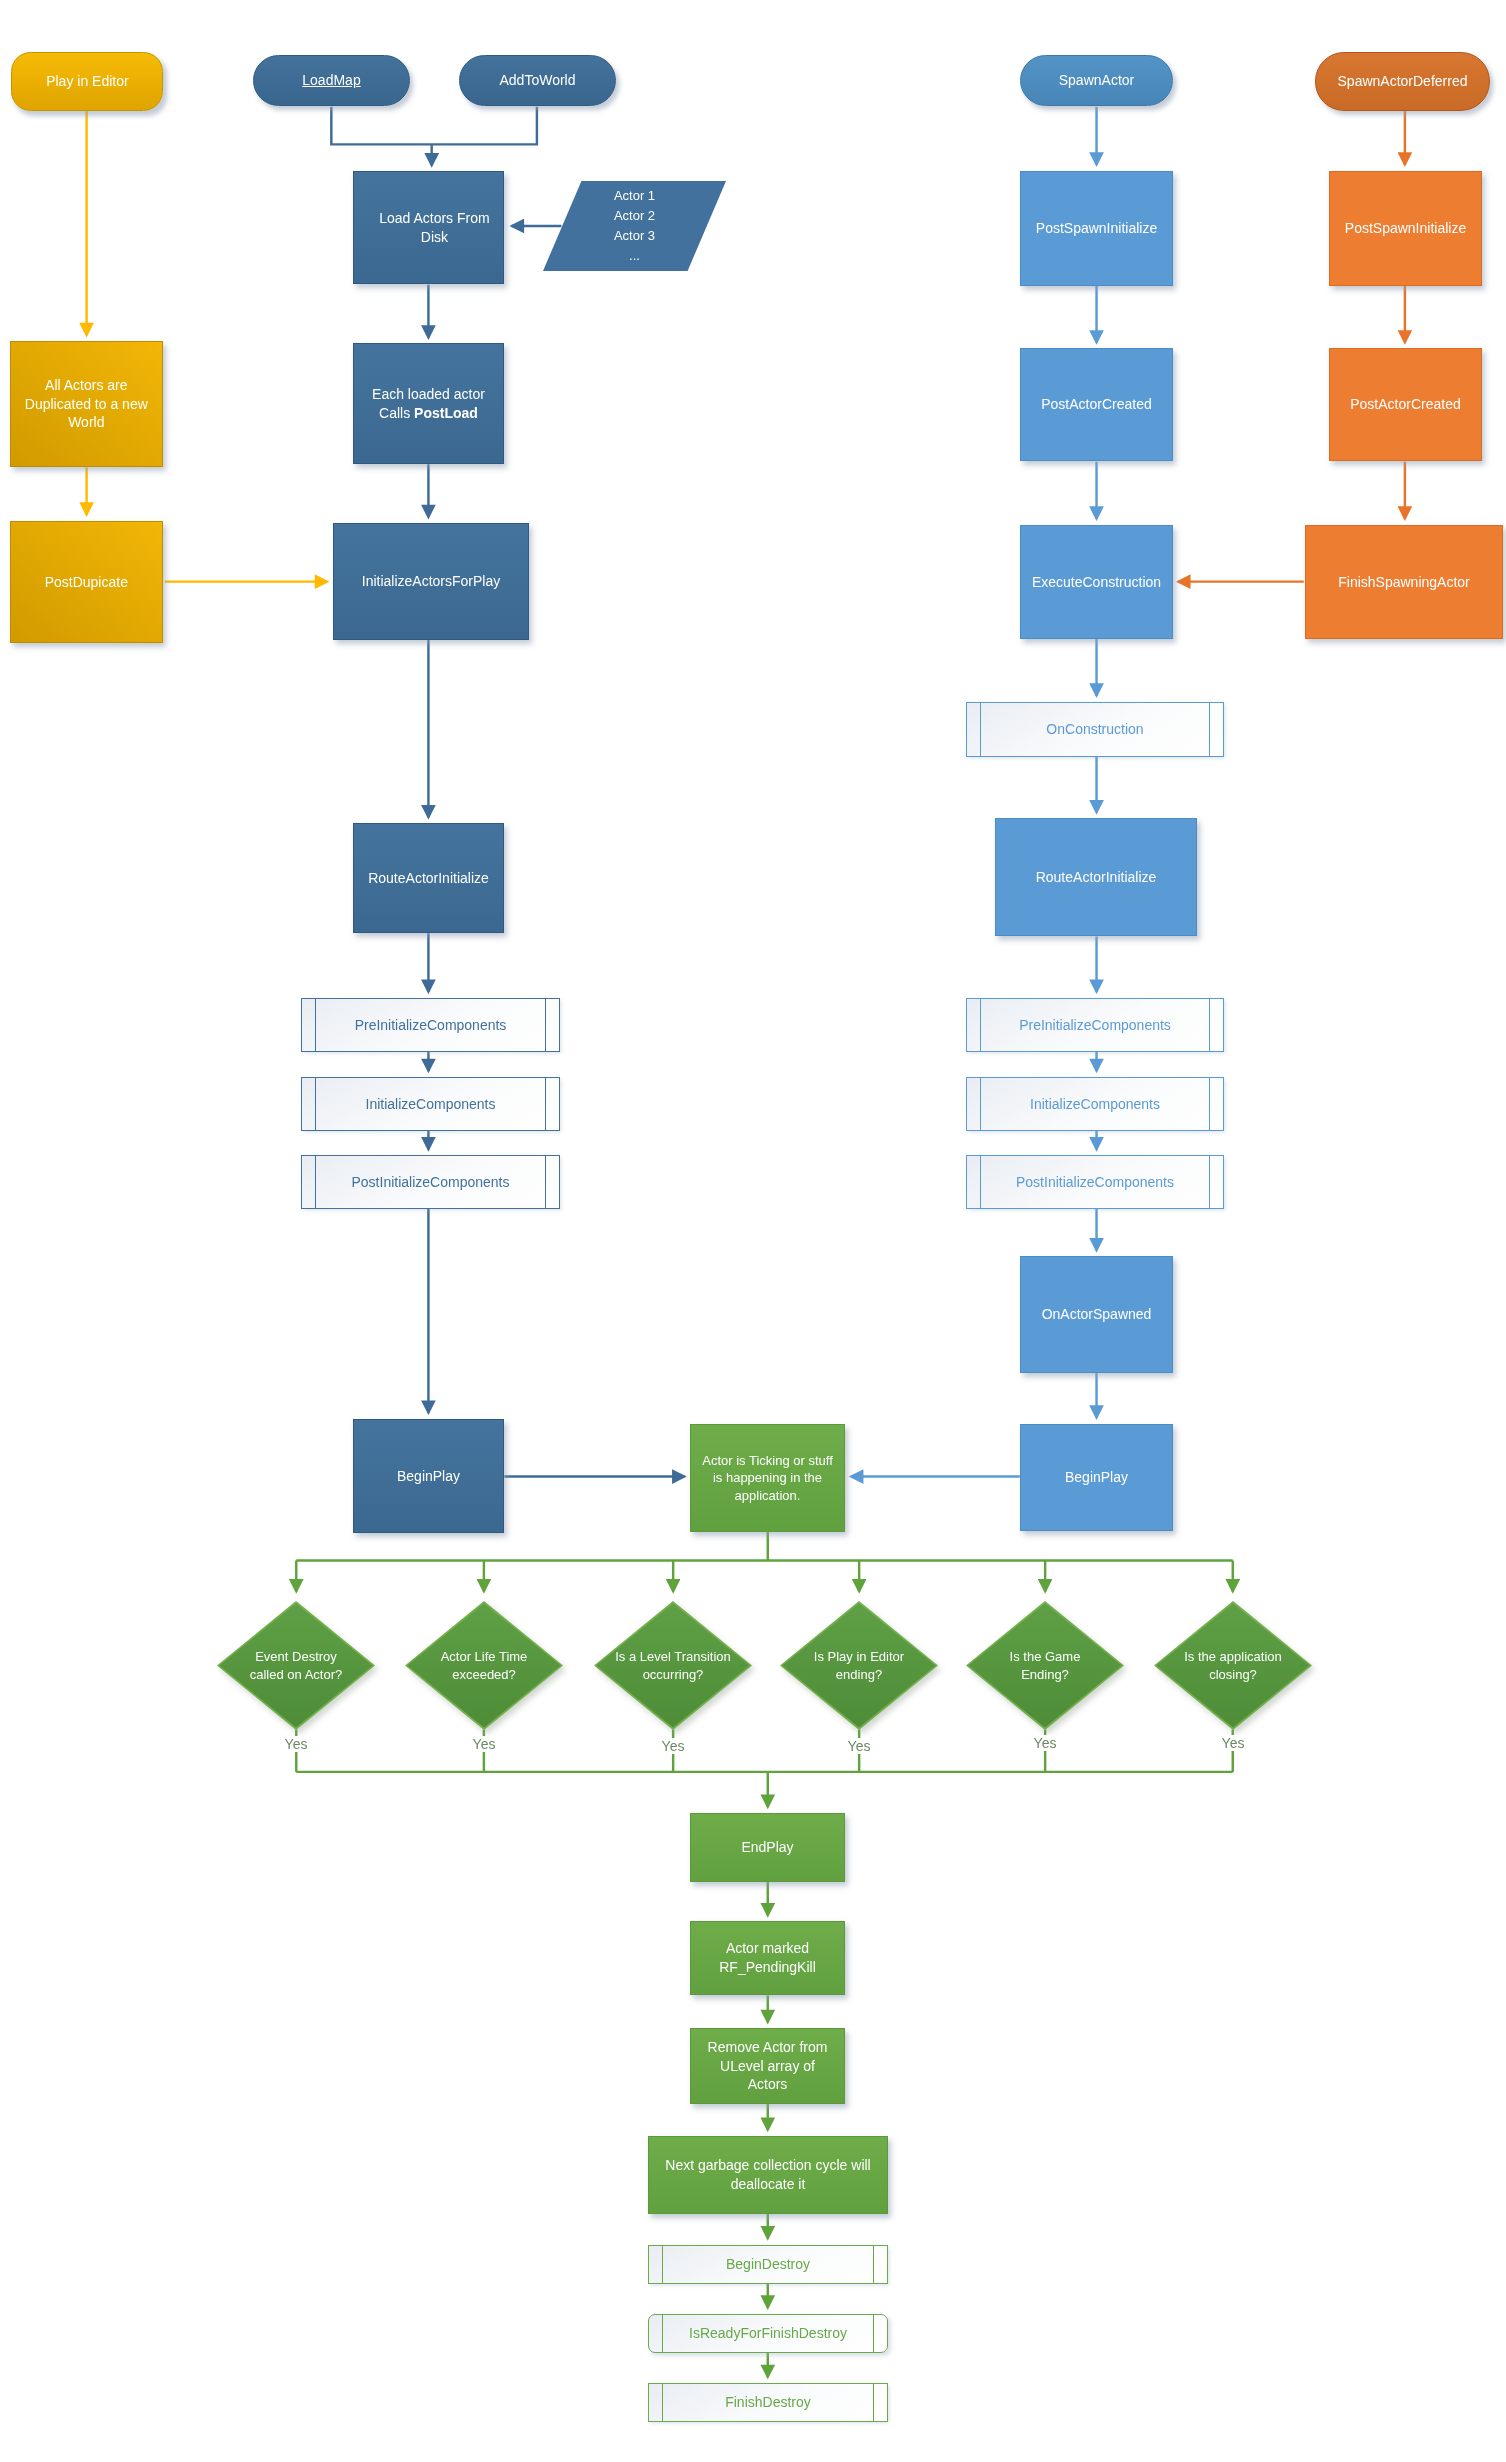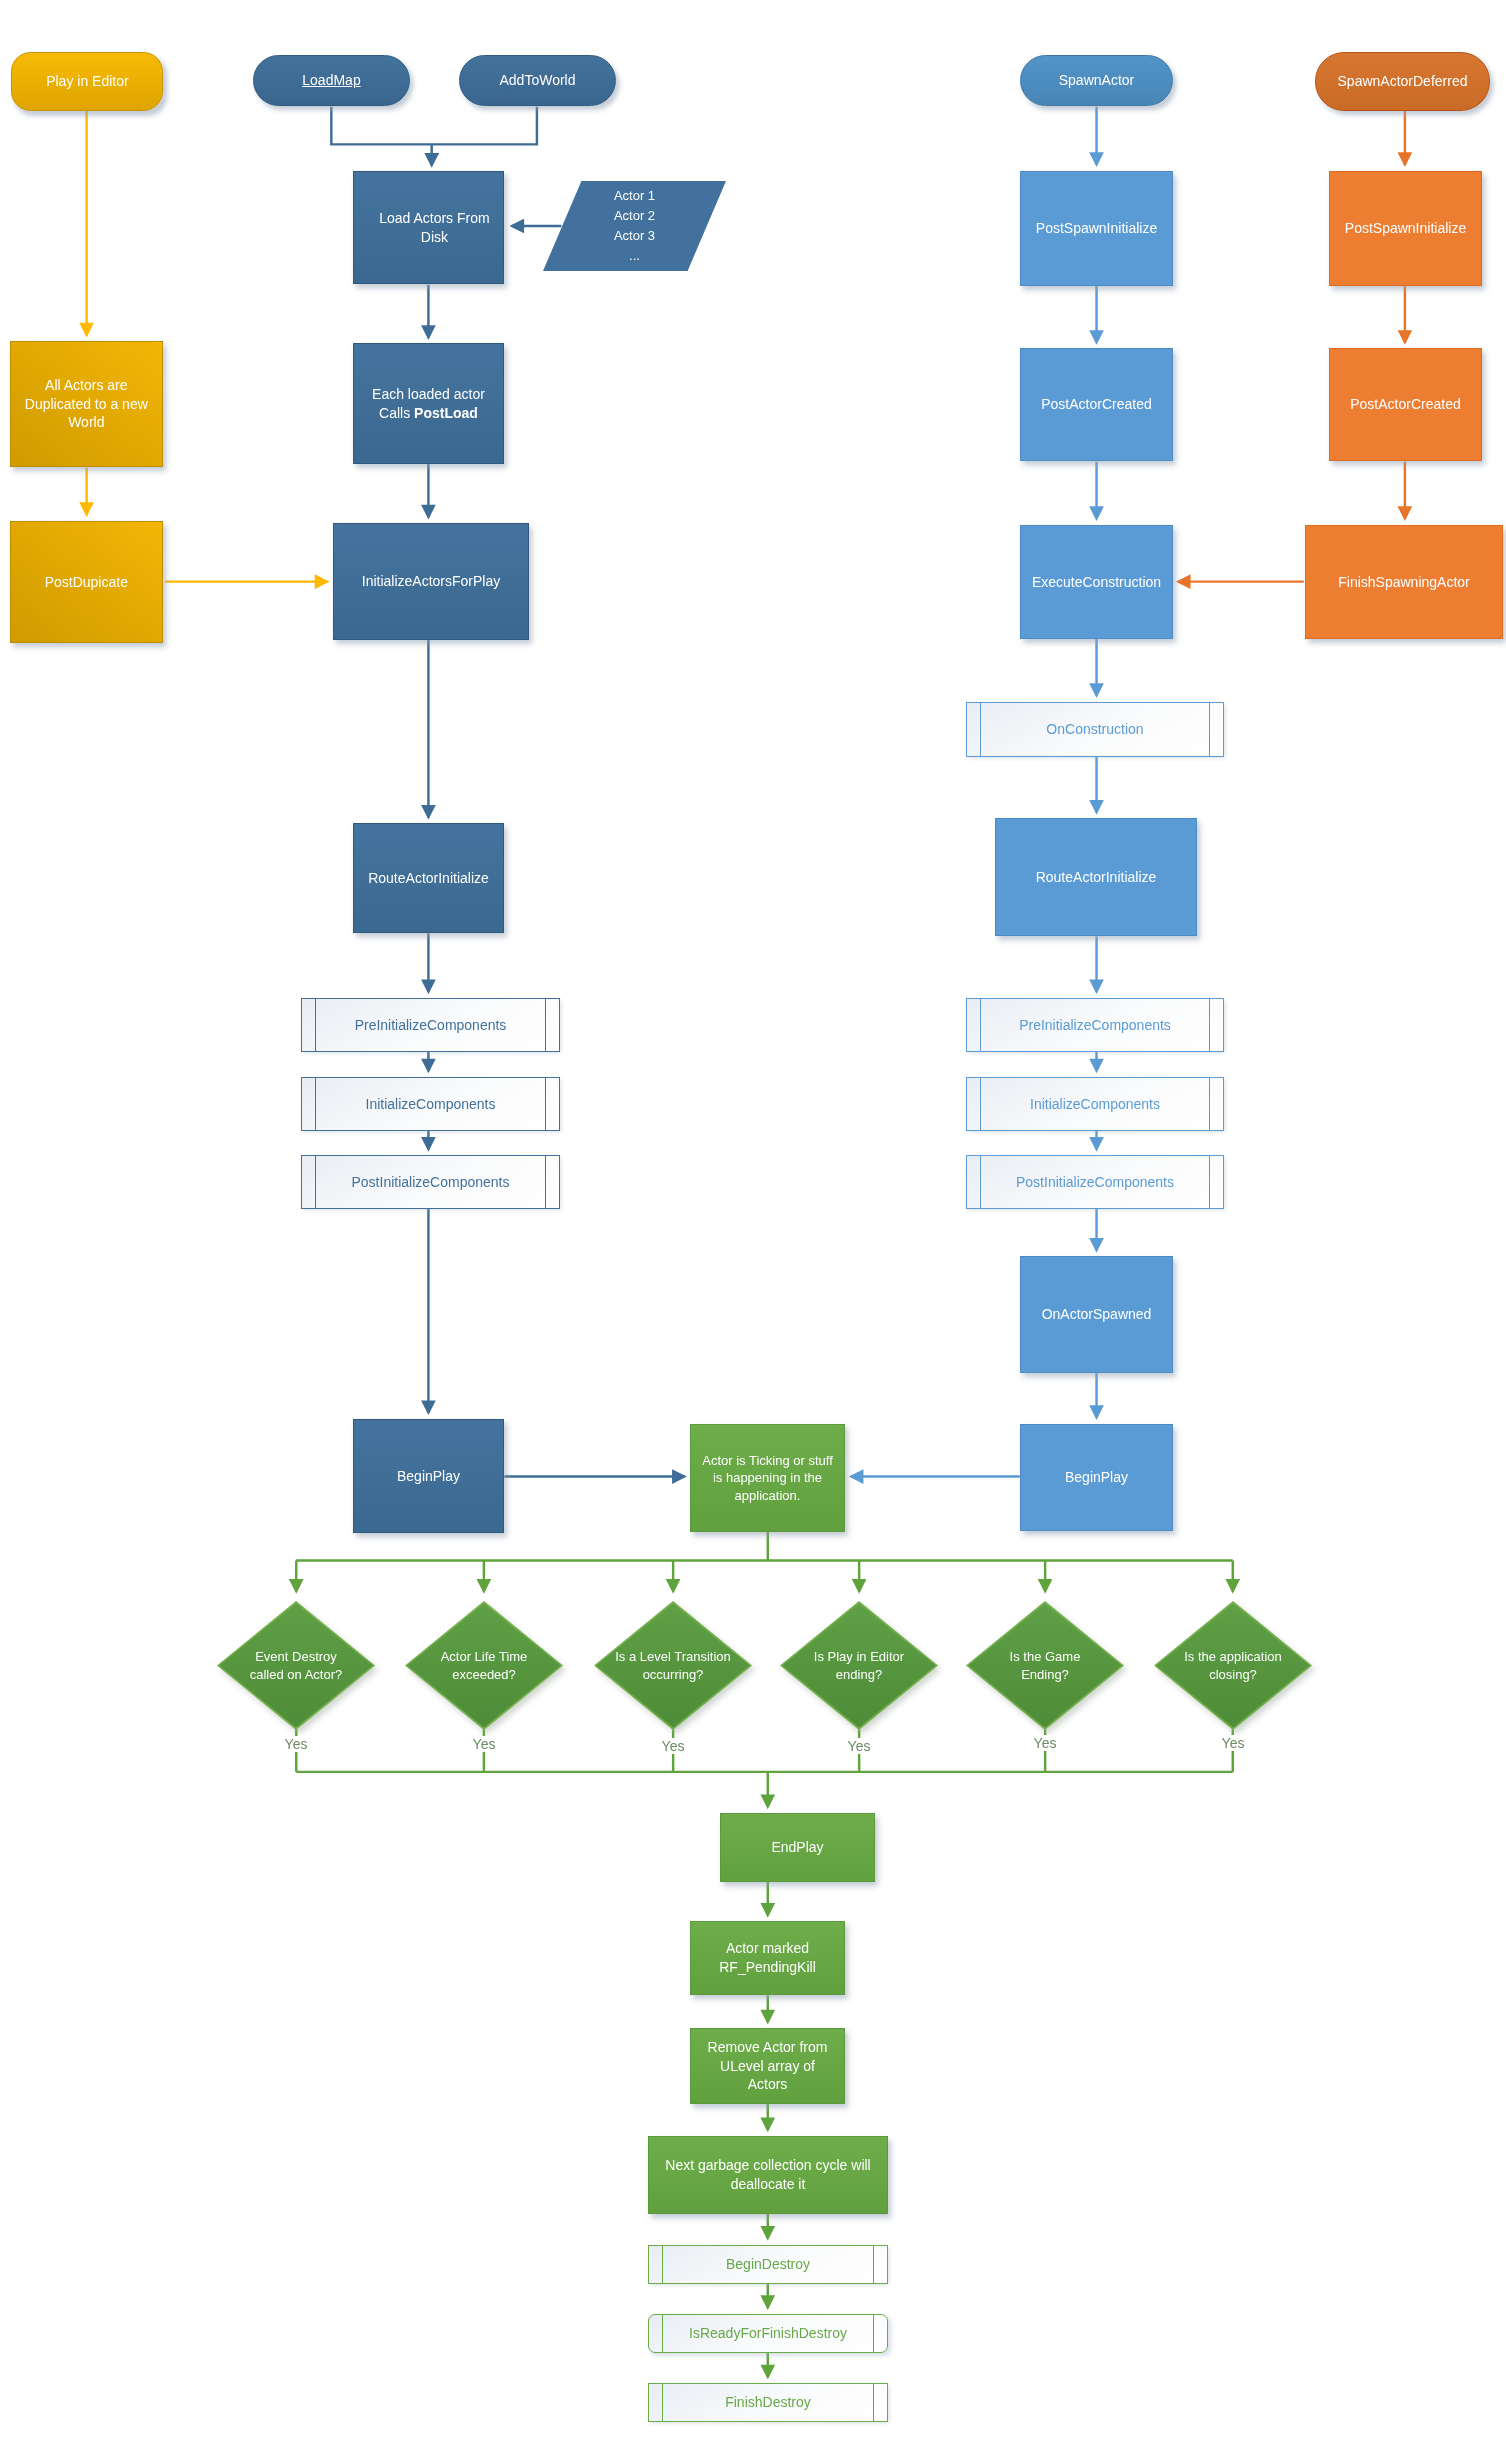--- a/index.html
+++ b/index.html
@@ -260,21 +260,21 @@
       </div>
     </div>
 
   <div class="yes" style="left:296px;top:1736px;">Yes</div>
   <div class="yes" style="left:484px;top:1736px;">Yes</div>
   <div class="yes" style="left:673px;top:1738px;">Yes</div>
   <div class="yes" style="left:859px;top:1738px;">Yes</div>
   <div class="yes" style="left:1045px;top:1735px;">Yes</div>
   <div class="yes" style="left:1233px;top:1735px;">Yes</div>
 
-  <div class="node green shadow" style="left:720px;top:1813px;width:155px;height:69px;">
+  <div class="node green shadow" style="left:690px;top:1813px;width:155px;height:69px;">
       <span>EndPlay</span>
     </div>
   <div class="node green shadow" style="left:690px;top:1921px;width:155px;height:74px;">
       <span>Actor marked RF_PendingKill</span>
     </div>
   <div class="node green shadow" style="left:690px;top:2028px;width:155px;height:76px;">
       <span>Remove Actor from ULevel array of Actors</span>
     </div>
   <div class="node green shadow" style="left:648px;top:2136px;width:240px;height:78px;">
       <span>Next garbage collection cycle will deallocate it</span>

